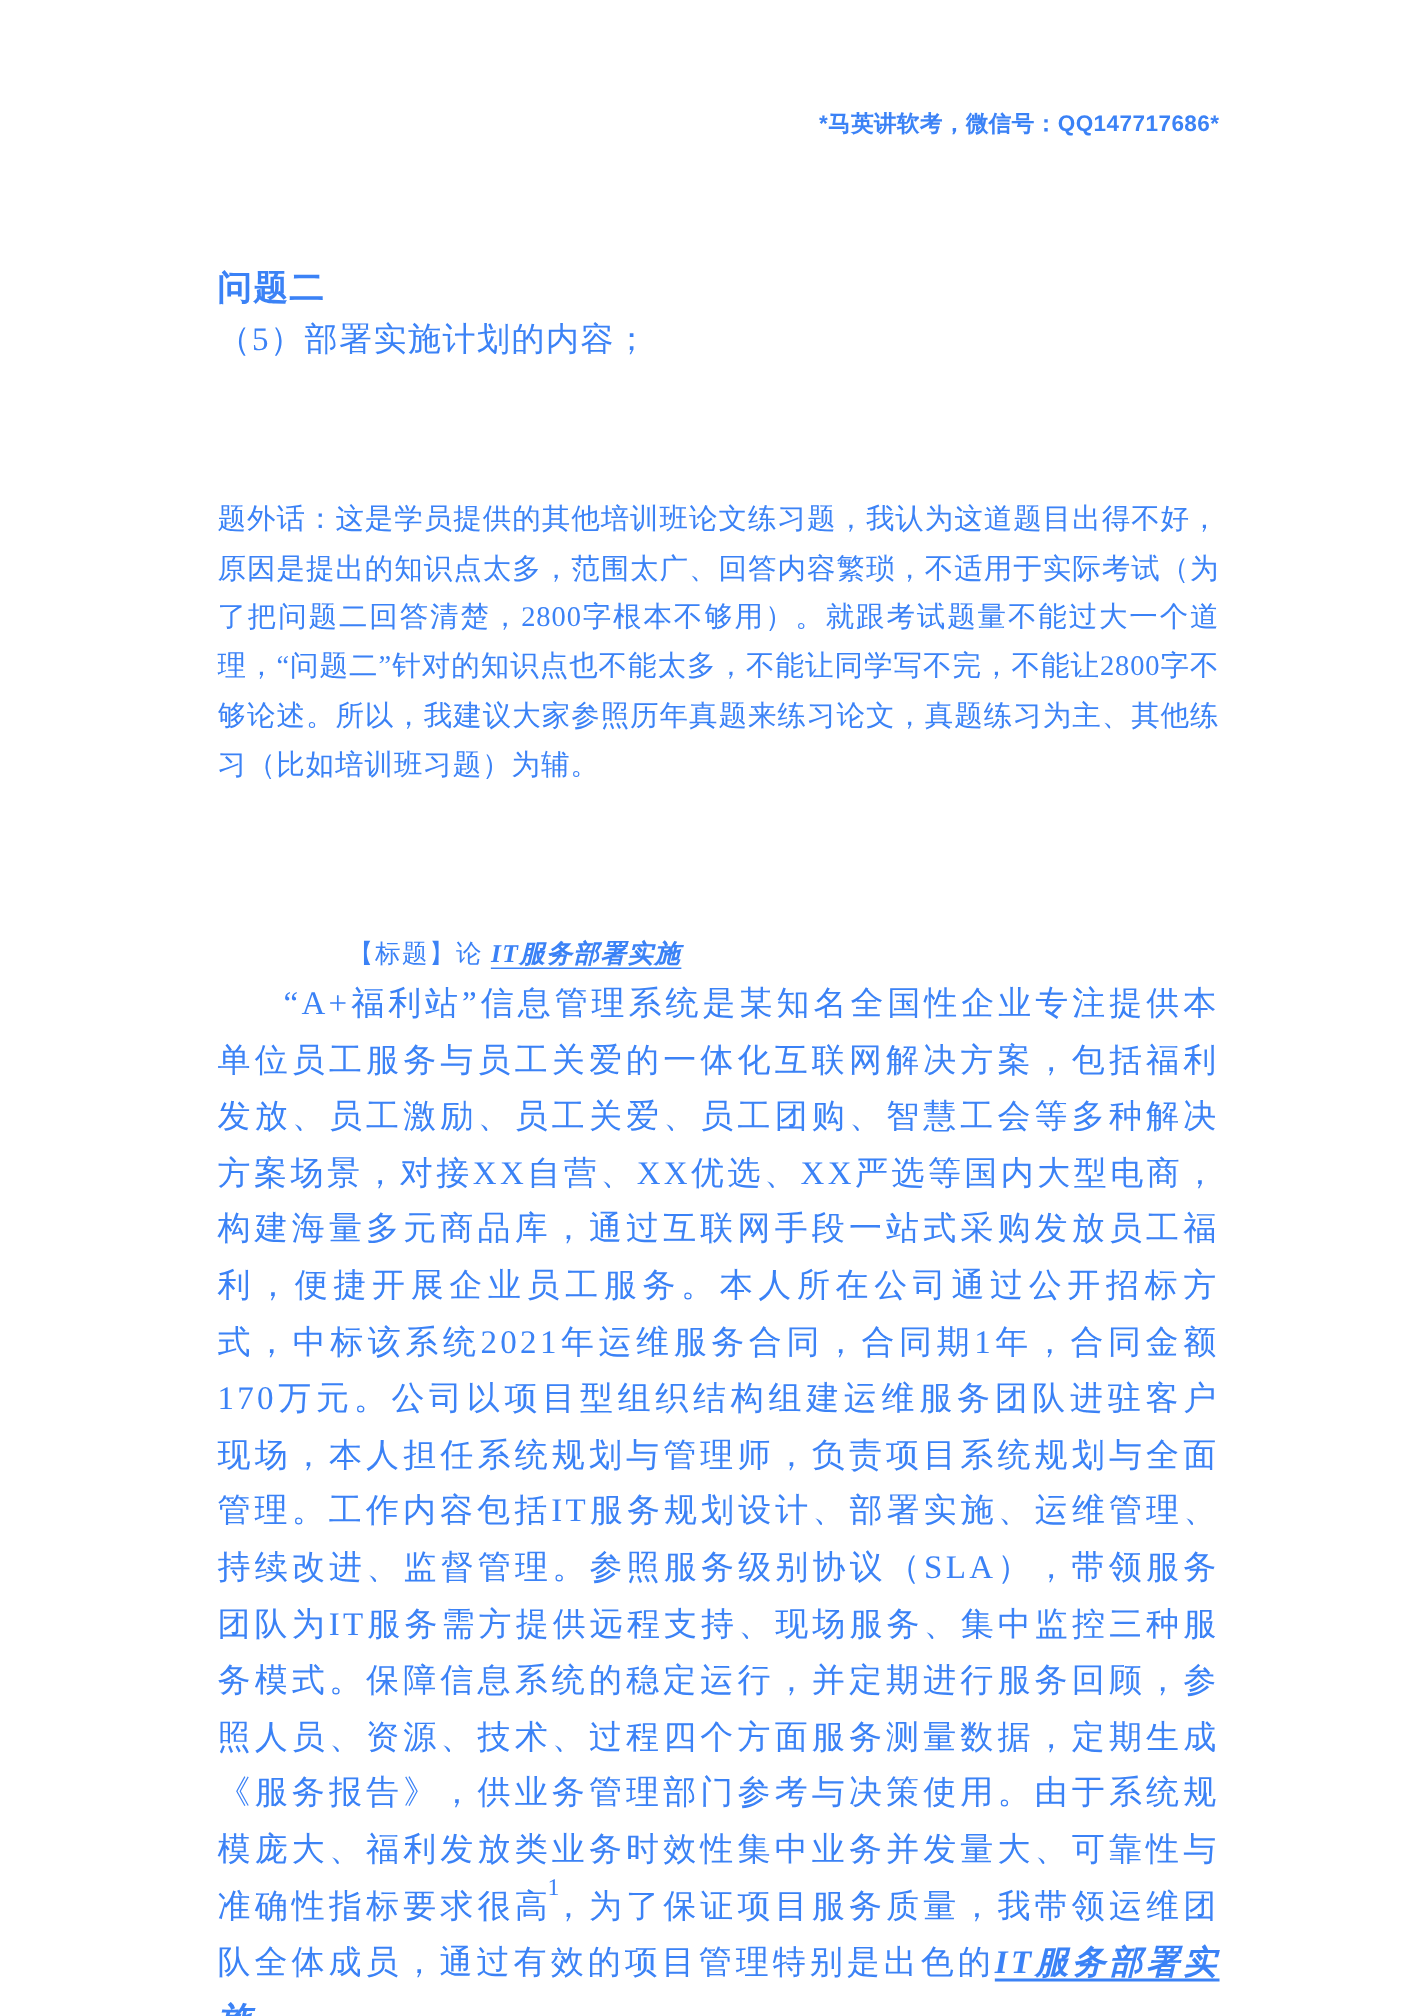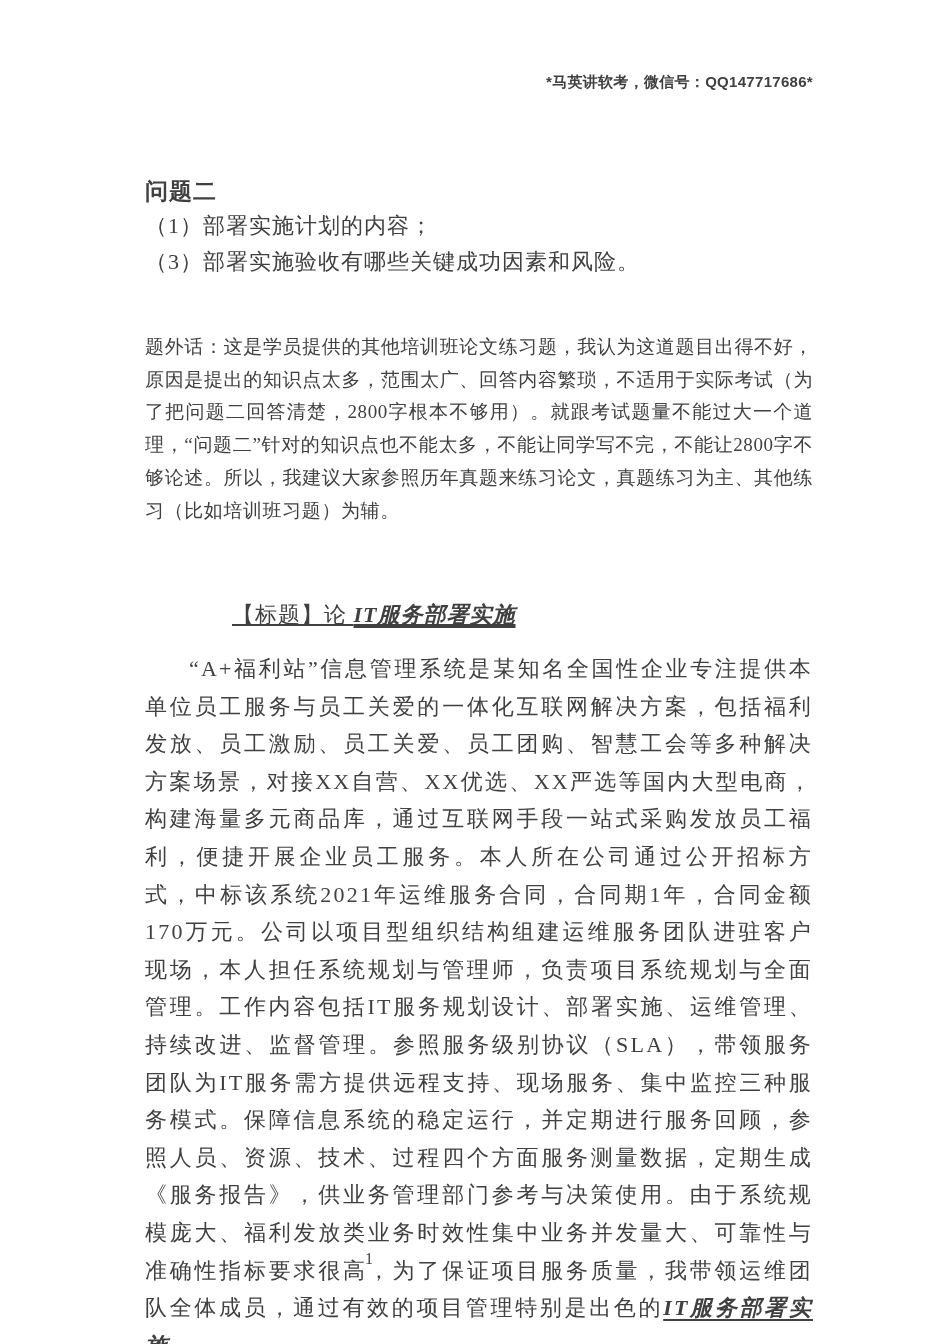--- a/index.html
+++ b/index.html
@@ -3,21 +3,21 @@
 <meta charset="utf-8">
 <style>
   * { box-sizing: border-box; }
   html, body { margin: 0; padding: 0; background: #ffffff; }
   .page {
     position: relative;
     width: 950px;
     height: 1344px;
     margin: 0 auto;
     background: #ffffff;
-    color: #404040;
+    color: #3b82f6;
     font-family: "Liberation Serif", "DejaVu Serif", serif;
     overflow: hidden;
   }
   .header-note {
     position: absolute;
     top: 73px;
     right: 137px;
     font-size: 15px;
     font-weight: 700;
     letter-spacing: 0.3px;
@@ -58,24 +58,23 @@
     width: 668px;
     margin: 0;
     font-size: 19px;
     line-height: 32.7px;
     letter-spacing: 0.6px;
     text-align: justify;
   }
   .essay-heading {
     position: absolute;
     left: 232px;
-    top: 600px;
-    font-size: 22px;
+    top: 624px;
+    font-size: 17px;
     letter-spacing: 1px;
-    text-decoration: underline;
   }
   .emph {
     font-weight: 700;
     font-style: italic;
     text-decoration: underline;
     text-underline-offset: 4px;
   }
   .essay-body {
     position: absolute;
     left: 145px;
@@ -99,22 +98,21 @@
 <body>
 
 <div class="page">
 
   <div class="header-note">*马英讲软考，微信号：QQ147717686*</div>
 
 
   <h2 class="question-heading">问题二</h2>
 
   <div class="question-items">
-    <p>（1）部署实施计划的内容；</p>
-    <p>（3）部署实施验收有哪些关键成功因素和风险。</p>
+    <p>（5）部署实施计划的内容；</p>
   </div>
 
   <p class="side-note">题外话：这是学员提供的其他培训班论文练习题，我认为这道题目出得不好，原因是提出的知识点太多，范围太广、回答内容繁琐，不适用于实际考试（为了把问题二回答清楚，2800字根本不够用）。就跟考试题量不能过大一个道理，“问题二”针对的知识点也不能太多，不能让同学写不完，不能让2800字不够论述。所以，我建议大家参照历年真题来练习论文，真题练习为主、其他练习（比如培训班习题）为辅。</p>
 
   <div class="essay-heading">
     <span>【标题】论 </span><span class="emph">IT服务部署实施</span>
   </div>
 
   <p class="essay-body">
     <span>“A+福利站”信息管理系统是某知名全国性企业专注提供本单位员工服务与员工关爱的一体化互联网解决方案，包括福利发放、员工激励、员工关爱、员工团购、智慧工会等多种解决方案场景，对接XX自营、XX优选、XX严选等国内大型电商，构建海量多元商品库，通过互联网手段一站式采购发放员工福利，便捷开展企业员工服务。本人所在公司通过公开招标方式，中标该系统2021年运维服务合同，合同期1年，合同金额170万元。公司以项目型组织结构组建运维服务团队进驻客户现场，本人担任系统规划与管理师，负责项目系统规划与全面管理。工作内容包括IT服务规划设计、部署实施、运维管理、持续改进、监督管理。参照服务级别协议（SLA），带领服务团队为IT服务需方提供远程支持、现场服务、集中监控三种服务模式。保障信息系统的稳定运行，并定期进行服务回顾，参照人员、资源、技术、过程四个方面服务测量数据，定期生成《服务报告》，供业务管理部门参考与决策使用。由于系统规模庞大、福利发放类业务时效性集中业务并发量大、可靠性与准确性指标要求很高，为了保证项目服务质量，我带领运维团队全体成员，通过有效的项目管理特别是出色的</span><span class="emph">IT服务部署实施</span><span>，</span>

